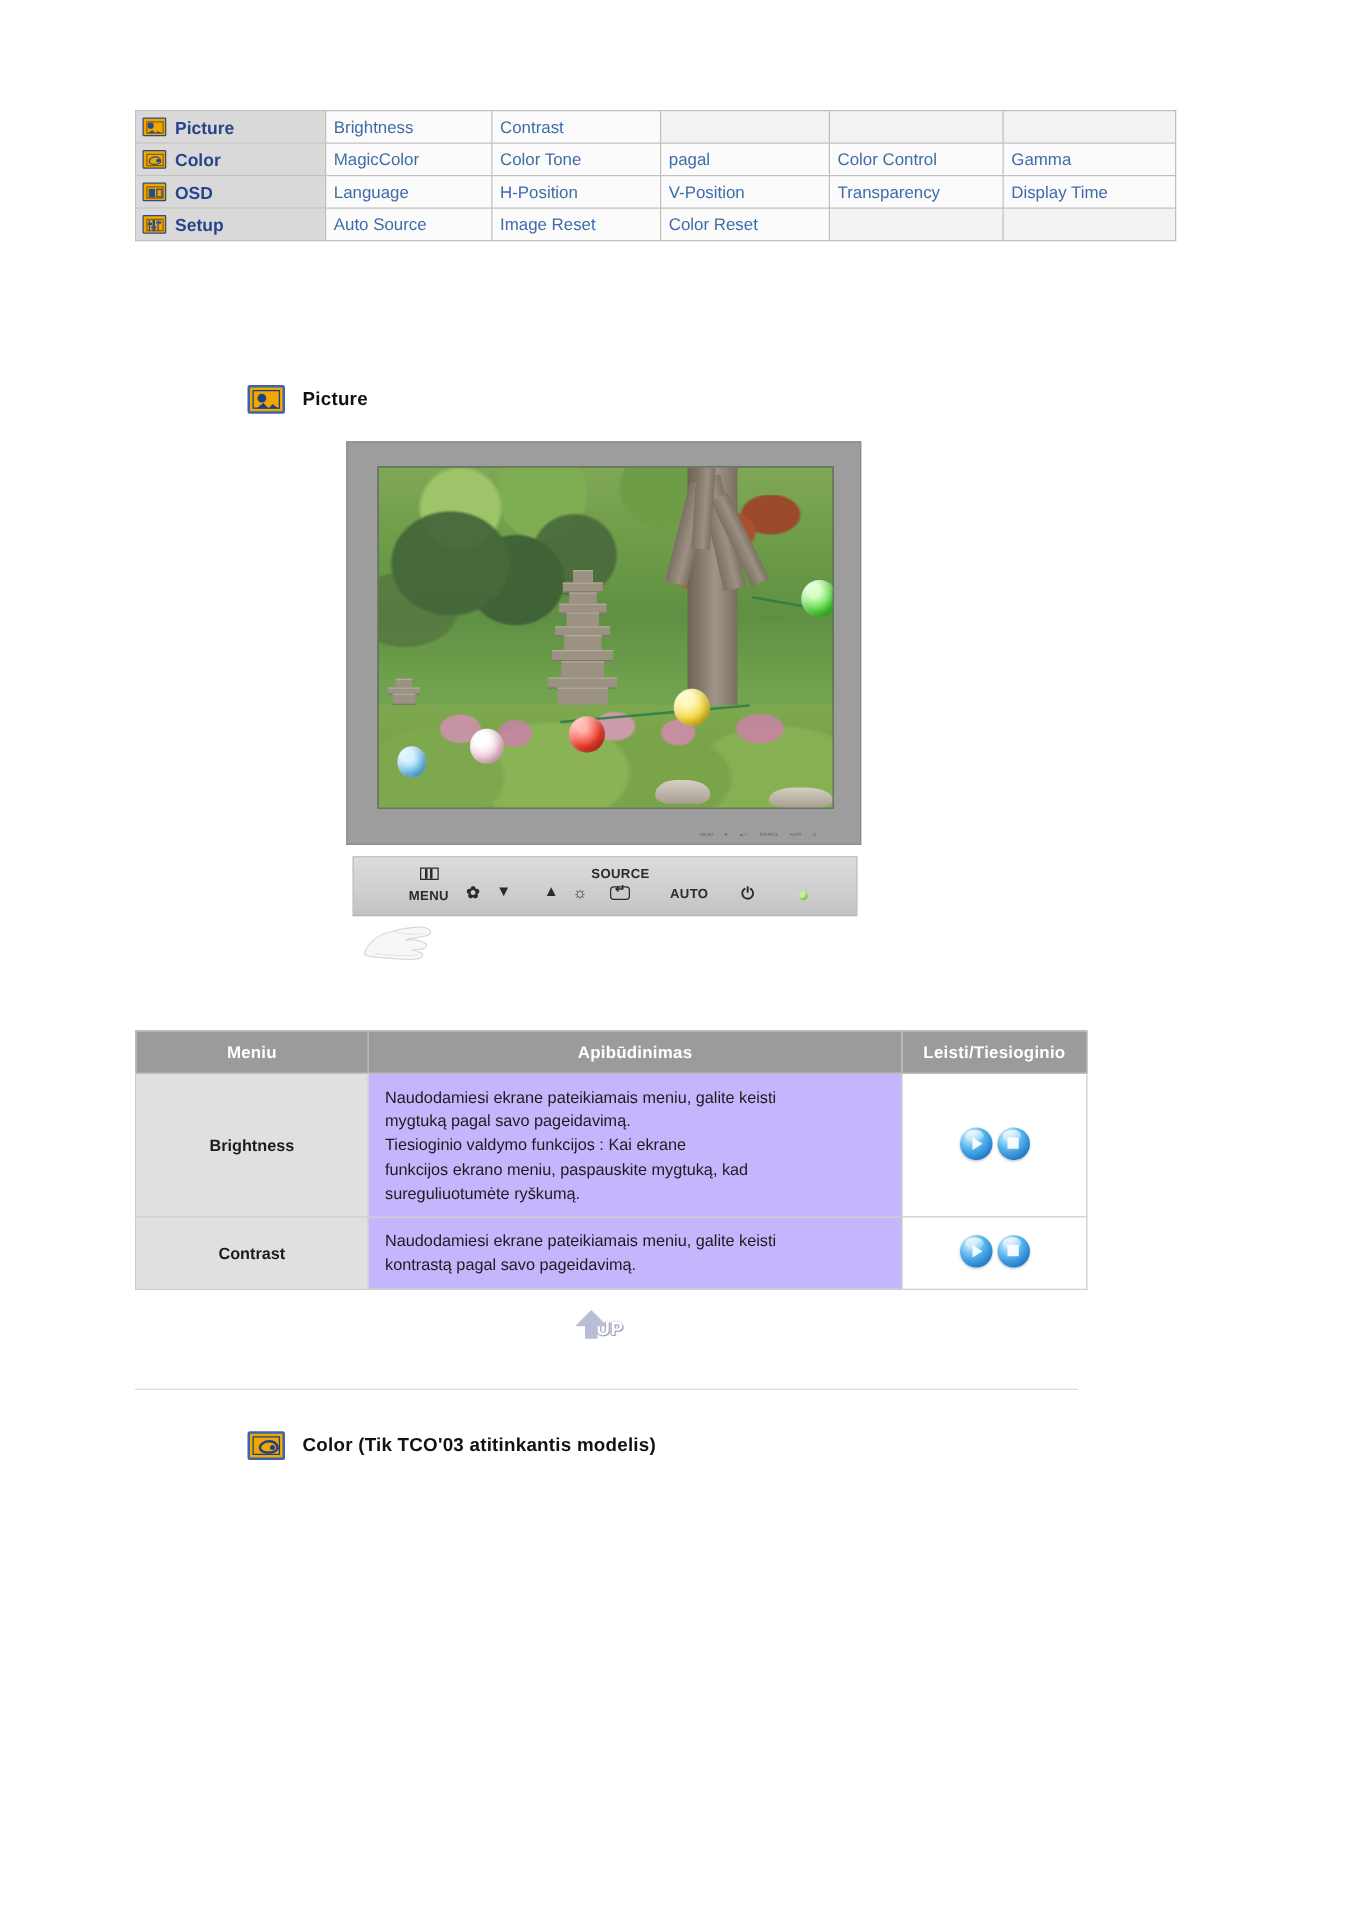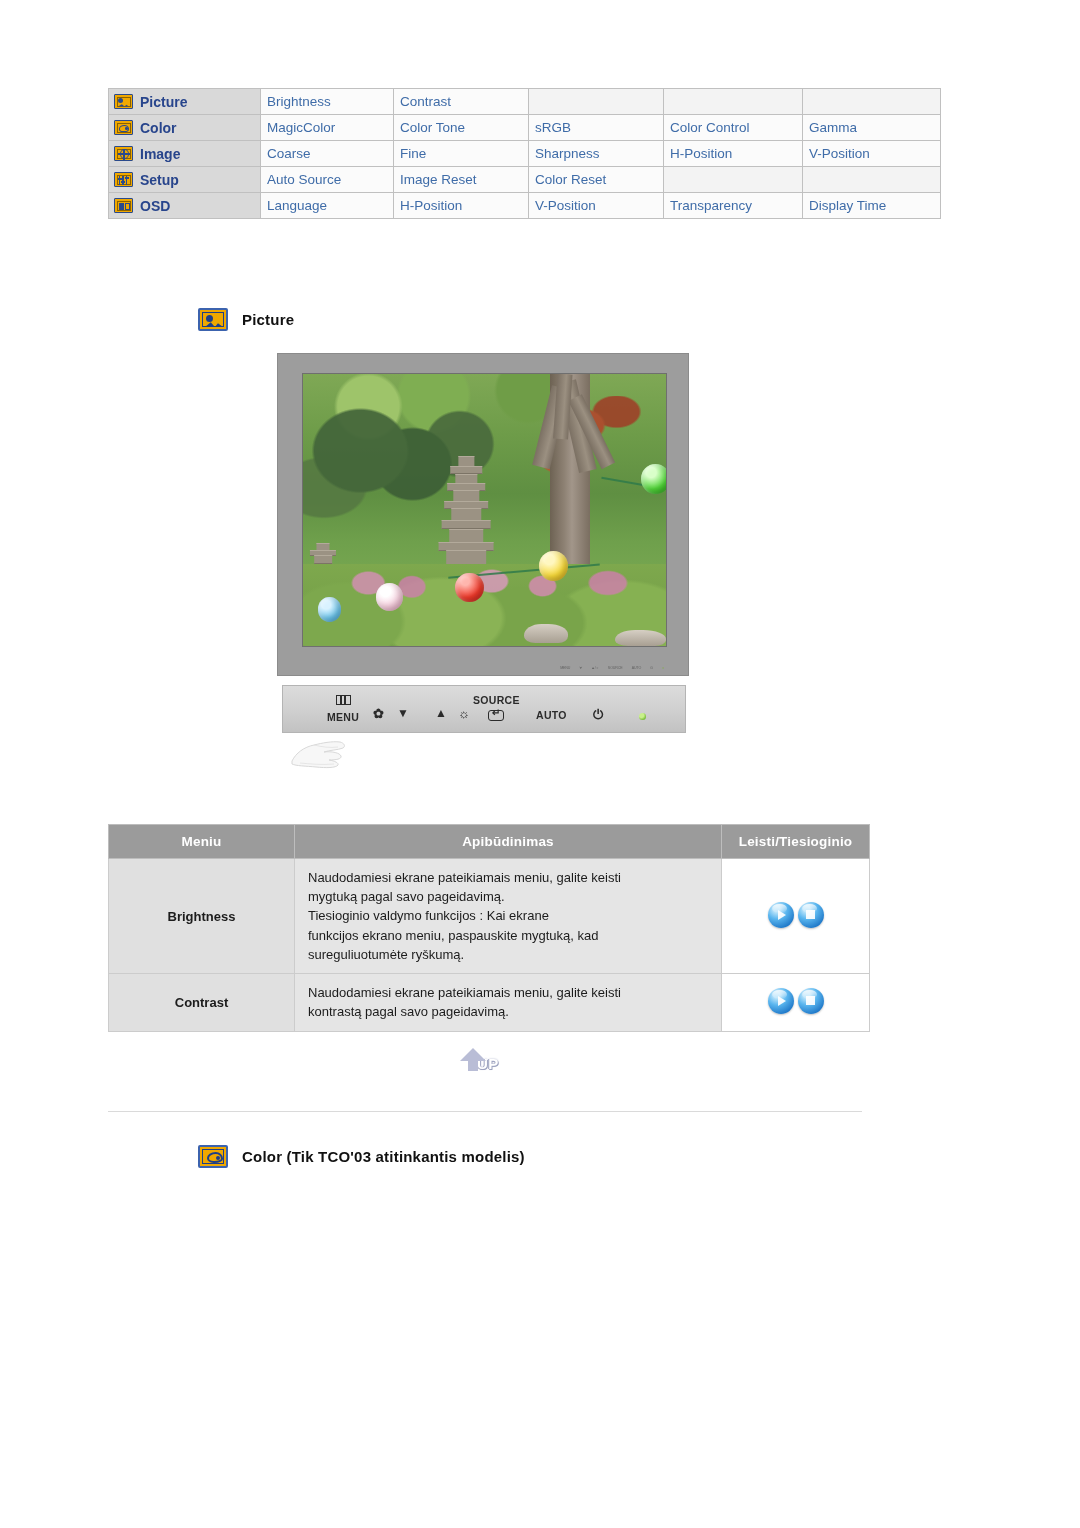--- a/index.html
+++ b/index.html
@@ -355,21 +355,21 @@
     color: #1c1c1c;
     vertical-align: middle;
   }
   td.menu-col {
     background: #e0e0e0;
     text-align: center;
     font-weight: bold;
     font-size: 13.5px;
   }
   td.desc-col {
-    background: #e5e5e5;
+    background: #c4b5fd;
     padding: 9px 12px 9px 13px;
     line-height: 1.48;
   }
   td.ctrl-col {
     background: #ffffff;
     text-align: center;
   }
   .bold-inline { font-weight: normal; }
   .btn-pair {
     display: inline-flex;
@@ -469,76 +469,59 @@
         <span class="lbl-wrap">
           <span class="osd-icon ic-color">
               <i class="a"></i>
               <i class="b"></i>
             </span>
           <span>Color</span>
         </span>
       </td>
       <td>MagicColor</td>
       <td>Color Tone</td>
-      <td>sRGB</td>
+      <td>pagal</td>
       <td>Color Control</td>
       <td>Gamma</td>
     </tr>
     <tr>
       <td class="label-cell">
         <span class="lbl-wrap">
-          <span class="osd-icon ic-image">
+          <span class="osd-icon ic-osd">
               <i class="a"></i>
               <i class="b"></i>
-              <i class="c"></i>
             </span>
-          <span>Image</span>
+          <span>OSD</span>
         </span>
       </td>
-      <td>Coarse</td>
-      <td>Fine</td>
-      <td>Sharpness</td>
+      <td>Language</td>
       <td>H-Position</td>
       <td>V-Position</td>
+      <td>Transparency</td>
+      <td>Display Time</td>
     </tr>
     <tr>
       <td class="label-cell">
         <span class="lbl-wrap">
           <span class="osd-icon ic-setup">
               <i class="a"></i>
               <i class="b"></i>
               <i class="c"></i>
               <i class="d"></i>
               <i class="e"></i>
               <i class="f"></i>
             </span>
           <span>Setup</span>
         </span>
       </td>
       <td>Auto Source</td>
       <td>Image Reset</td>
       <td>Color Reset</td>
       <td class="empty-cell"></td>
       <td class="empty-cell"></td>
-    </tr>
-    <tr>
-      <td class="label-cell">
-        <span class="lbl-wrap">
-          <span class="osd-icon ic-osd">
-              <i class="a"></i>
-              <i class="b"></i>
-            </span>
-          <span>OSD</span>
-        </span>
-      </td>
-      <td>Language</td>
-      <td>H-Position</td>
-      <td>V-Position</td>
-      <td>Transparency</td>
-      <td>Display Time</td>
     </tr>
   </tbody>
 </table>
 
 <div class="section-heading" style="left:198px; top:308px;">
   <span class="heading-icon hi-picture">
       <i class="a"></i>
       <i class="b"></i>
     </span>
   <span class="heading-text">Picture</span>

